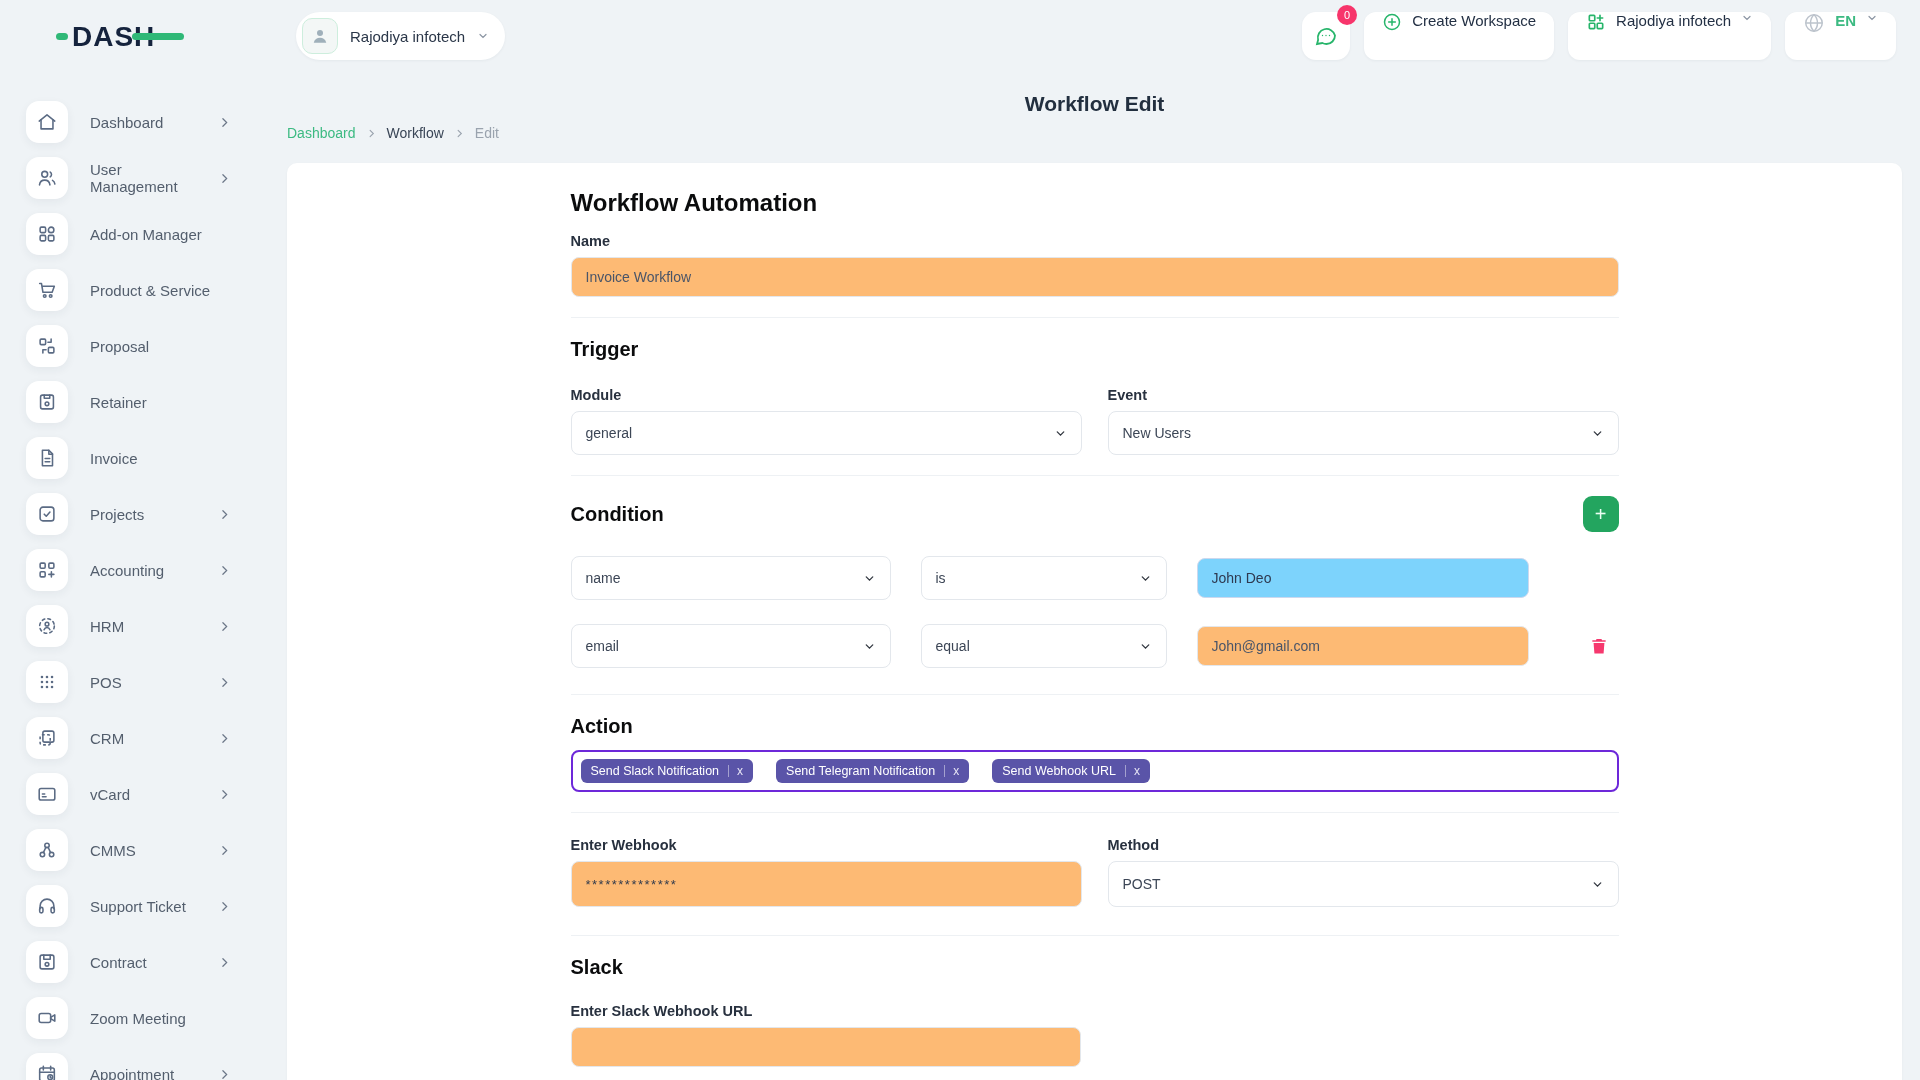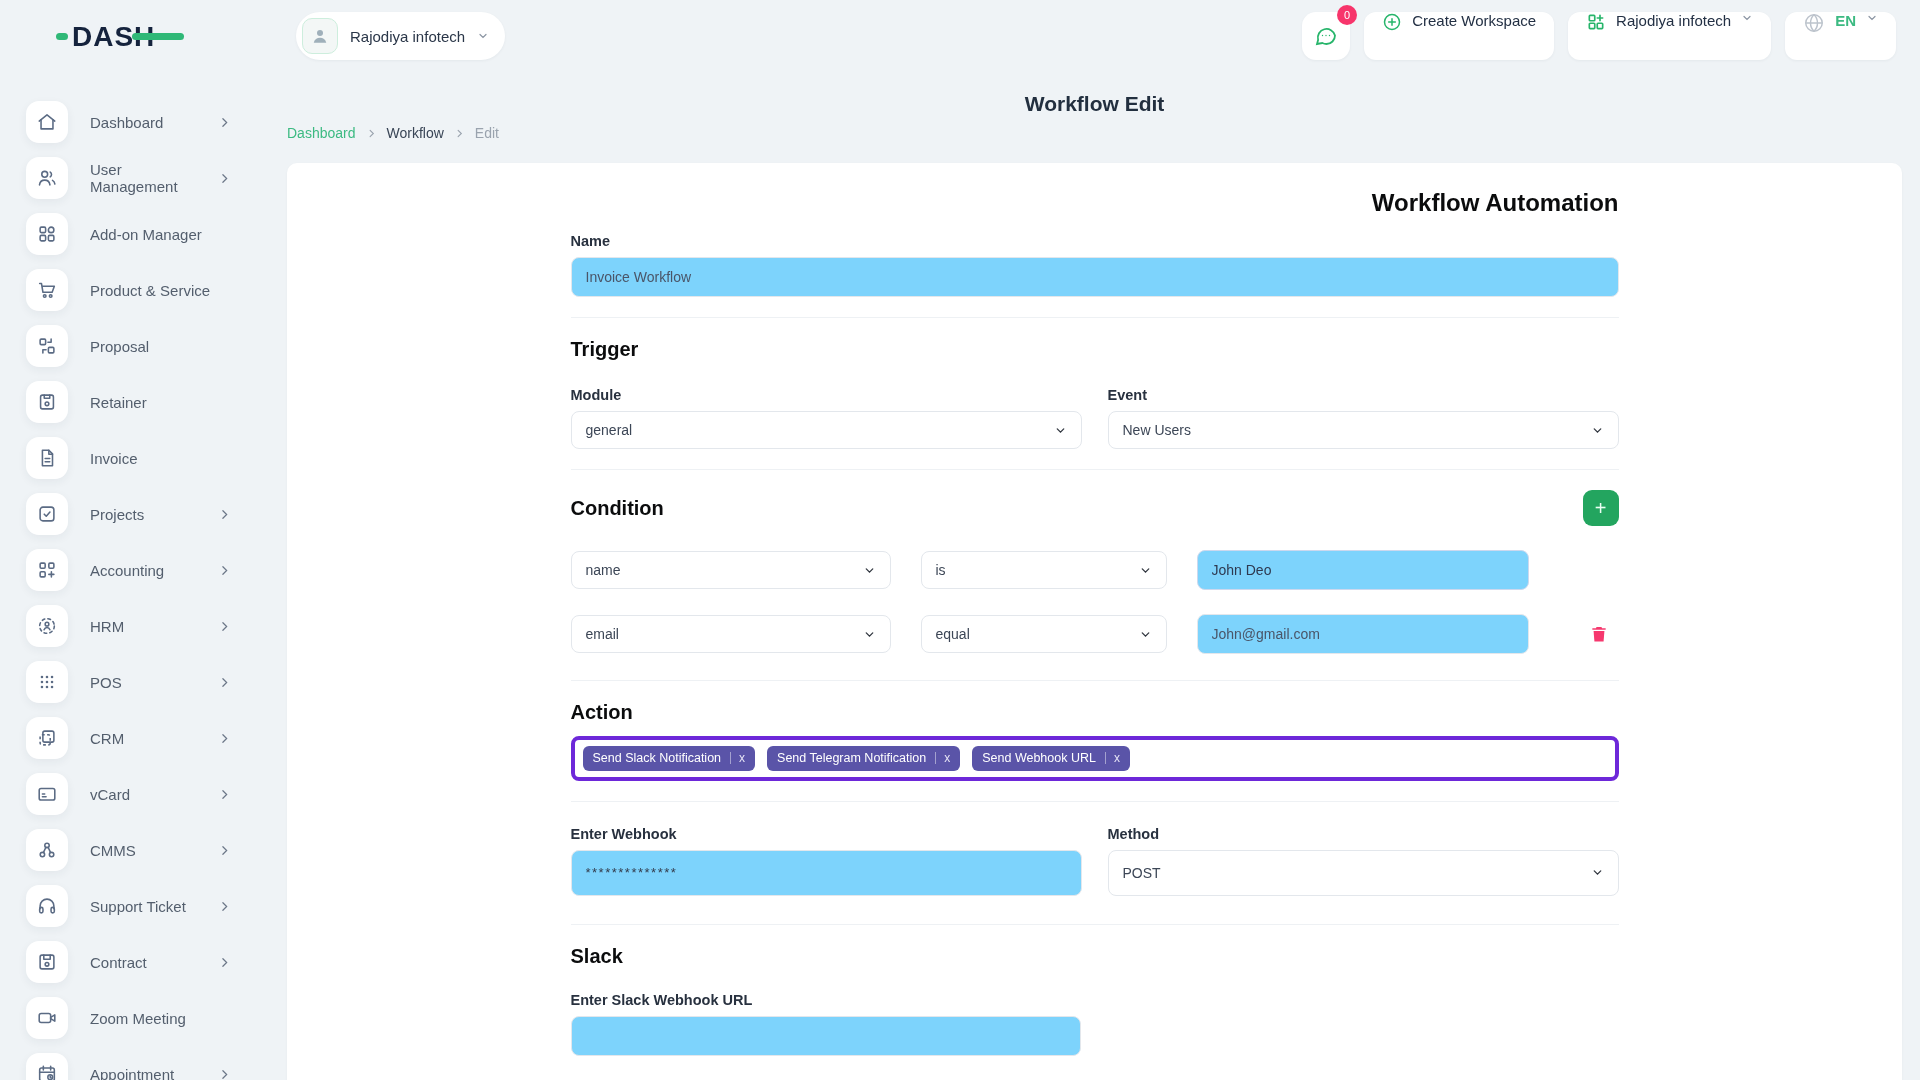--- a/index.html
+++ b/index.html
@@ -70,34 +70,34 @@
   .crumb-link { color:#3cba82; cursor:pointer; text-decoration:none; }
   .crumb-mid { color:#394556; }
   .crumb-current { color:#9aa3ae; }
 
   .card {
     margin-top:22px; background:#fff; border-radius:10px;
     box-shadow:0 1px 3px rgba(16,24,40,.04);
     padding:26px 0 60px; height:1200px;
   }
   .form-col { width:1048px; margin:0 auto; }
-  .card-heading { text-align:right; font-size:24px; font-weight:700; color:#0b0c0d; }
+  .card-heading { text-align:left; font-size:24px; font-weight:700; color:#0b0c0d; }
 
   .field-label { font-size:14.5px; font-weight:600; color:#28313f; margin-bottom:8px; }
   .text-input {
     width:100%; height:40px; border:1px solid #e3e7ec; border-radius:8px;
-    padding:0 14px; font-size:14px; color:#4a5568; background:#7dd3fc; outline:none;
+    padding:0 14px; font-size:14px; color:#4a5568; background:#fdba74; outline:none;
     font-family:"Liberation Sans", sans-serif;
   }
   .divider { border:none; border-top:1px solid #eef1f4; margin:20px 0; }
   .section-heading { font-size:20px; font-weight:700; color:#0b0c0d; }
 
   .grid-2 { display:grid; grid-template-columns:1fr 1fr; gap:26px; }
   .select {
-    height:38px; border:1px solid #e3e7ec; border-radius:8px; background:#fff;
+    height:44px; border:1px solid #e3e7ec; border-radius:8px; background:#fff;
     display:flex; align-items:center; padding:0 14px; cursor:pointer;
   }
   .select .sel-value { flex:1; font-size:14px; color:#3c4656; }
   .select.tall, .text-input.tall { height:46px; }
 
   .cond-head { display:flex; align-items:center; justify-content:space-between; margin-top:18px; }
   .add-btn {
     width:36px; height:36px; border:none; border-radius:9px; background:#23a55f;
     color:#eafff3; font-size:20px; line-height:1; cursor:pointer;
     display:flex; align-items:center; justify-content:center;
@@ -105,22 +105,22 @@
   }
   .cond-row {
     display:grid; grid-template-columns:320px 246px 332px auto; gap:30px;
     margin-top:24px; align-items:center;
   }
   .autofill { background:#7dd3fc; border-color:#ccd8ee; color:#2e3950; }
   .trash-cell { display:flex; align-items:center; padding-left:30px; }
   .trash-btn { background:none; border:none; cursor:pointer; display:flex; }
 
   .tags-box {
-    margin-top:12px; border:4px solid #6d28d9; border-radius:8px; min-height:42px;
-    display:flex; align-items:center; gap:12px; padding:6px 8px; cursor:text;
+    margin-top:12px; border:2px solid #6d28d9; border-radius:8px; min-height:42px;
+    display:flex; align-items:center; gap:23px; padding:6px 8px; cursor:text;
   }
   .tag {
     display:inline-flex; align-items:center; background:#5a54a8; color:#fff;
     border-radius:6px; padding:6px 10px; font-size:12.5px; line-height:1;
   }
   .tag-sep { width:1px; height:12px; background:rgba(255,255,255,.45); margin:0 8px 0 9px; }
   .tag-x { cursor:pointer; color:#e7e5f6; font-size:12px; }
 
   .label-row { margin-top:24px; }
   .webhook-value { letter-spacing:1.5px; font-size:13px; color:#333c4c; }

